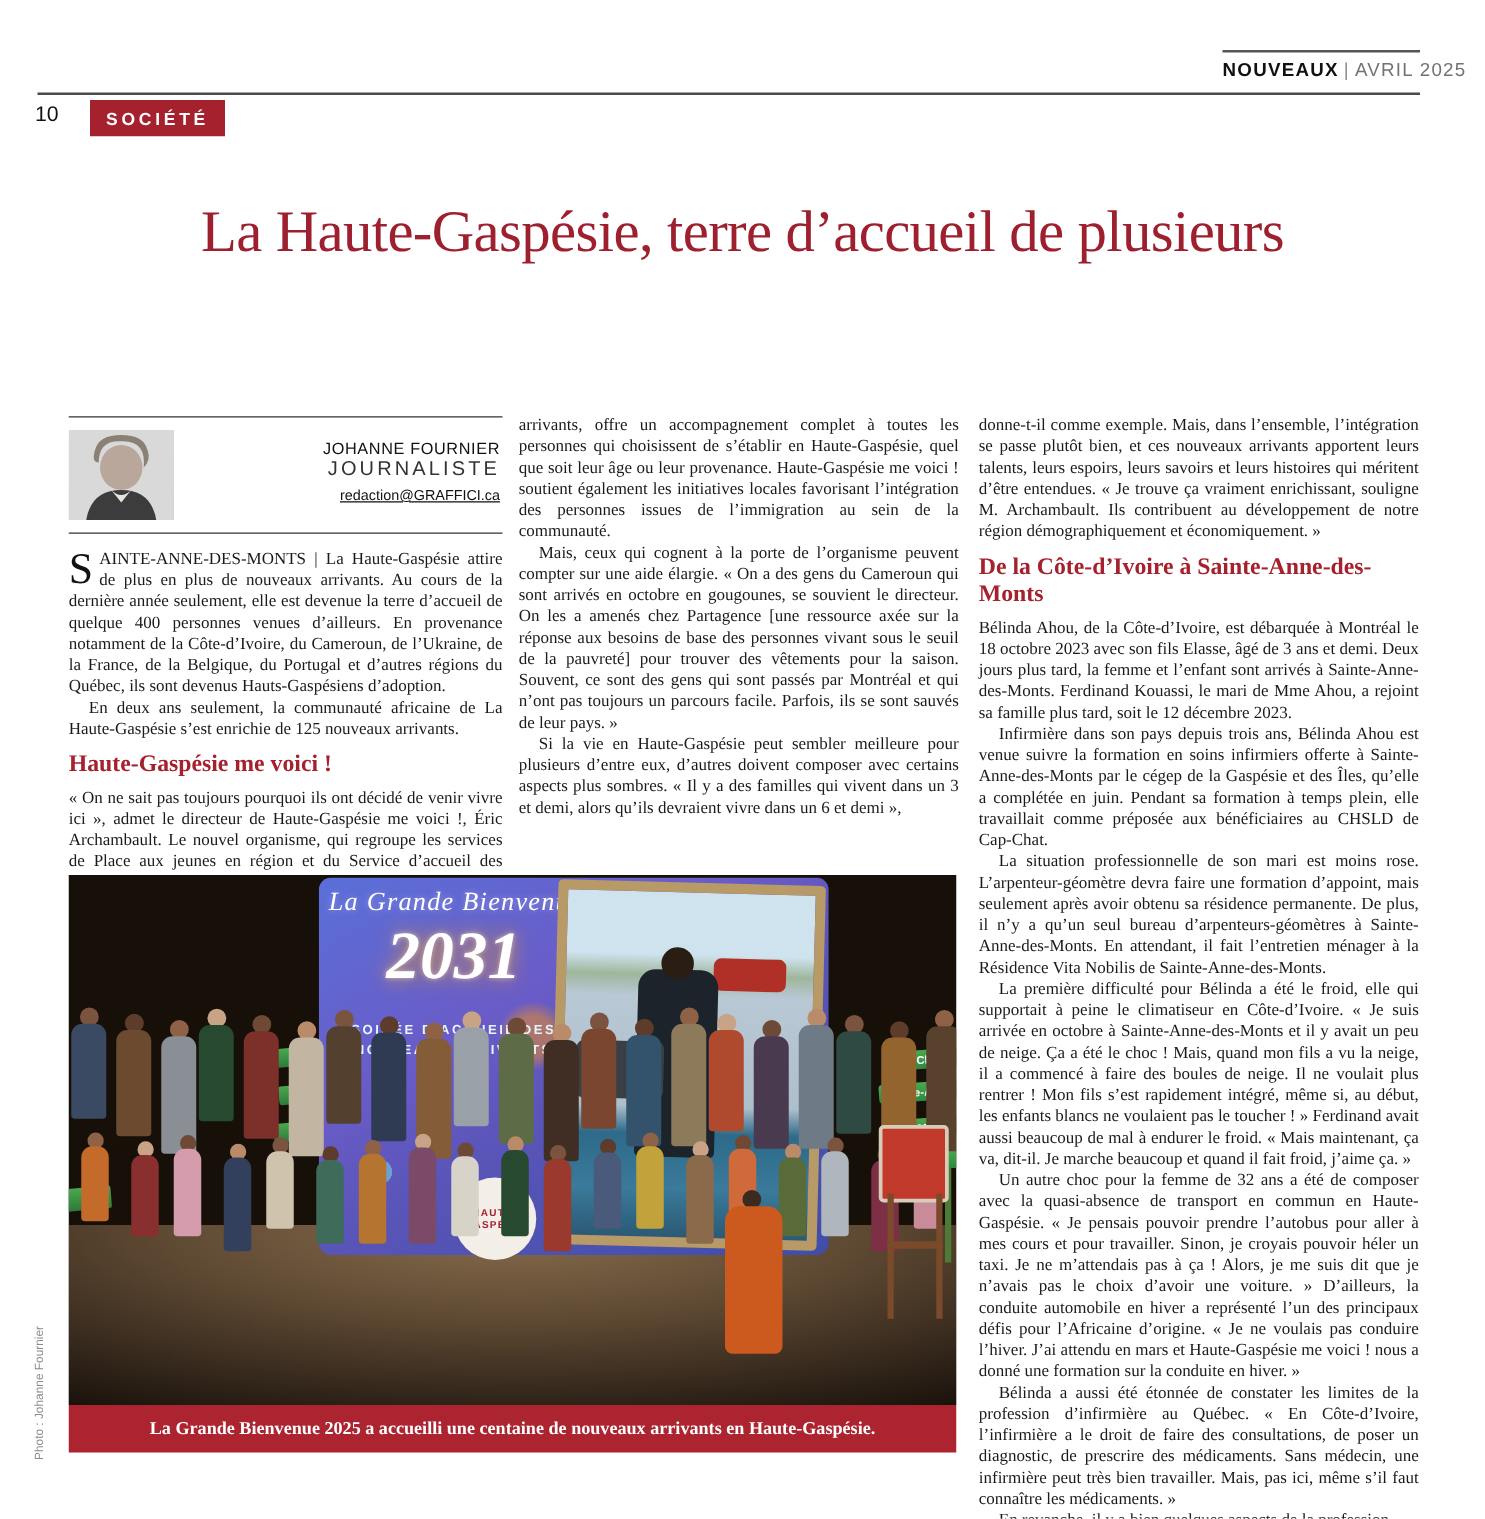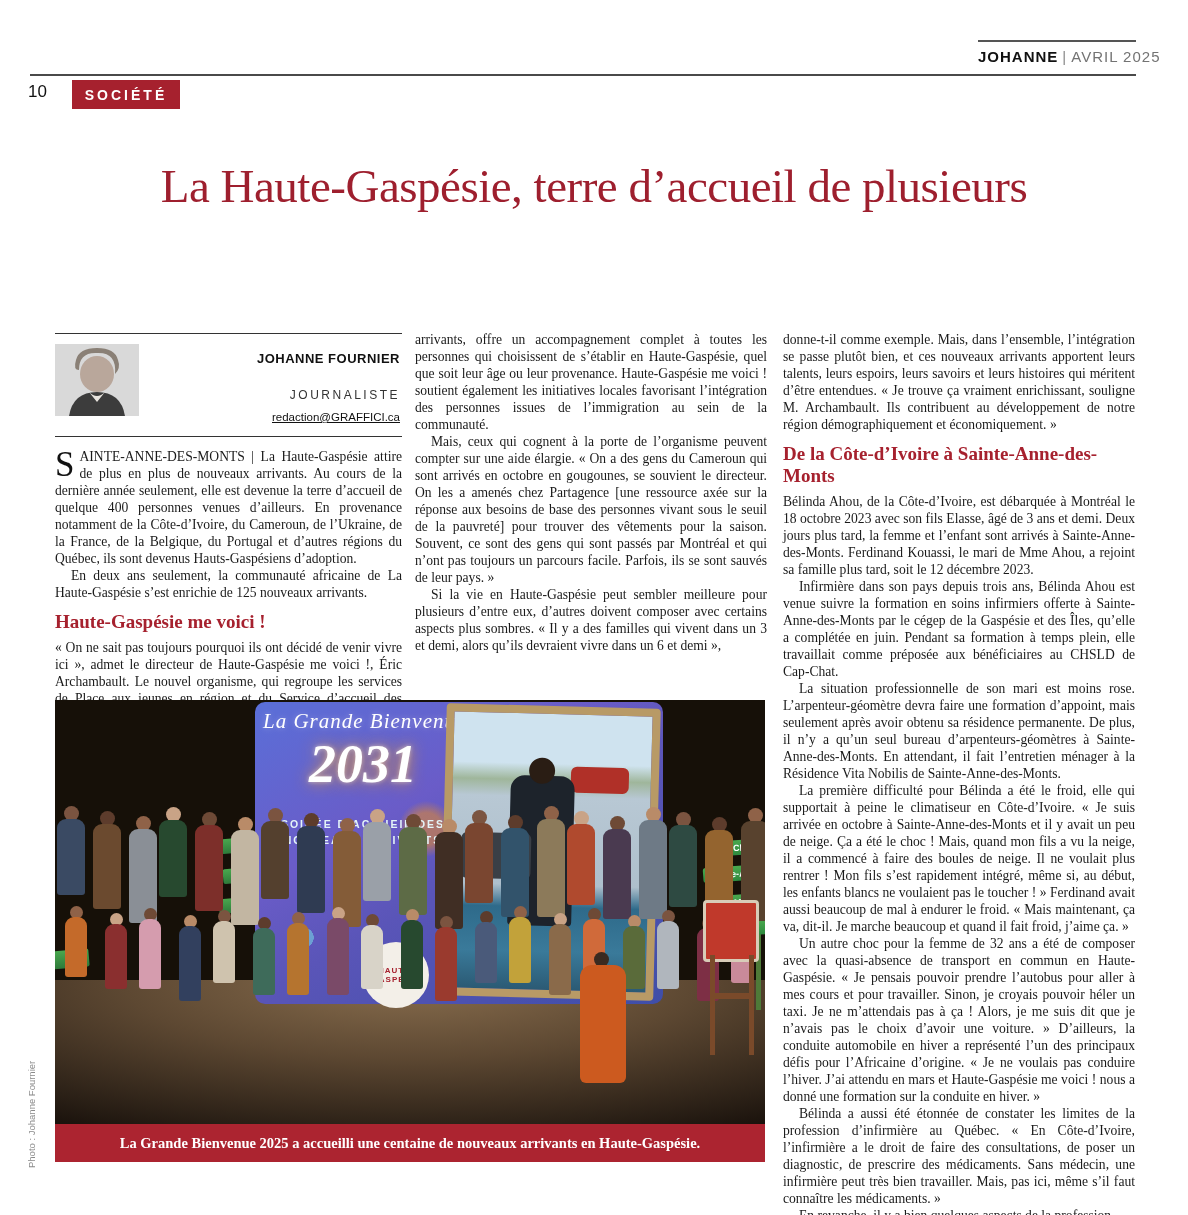--- a/index.html
+++ b/index.html
@@ -38,22 +38,22 @@
   .col p.indent { text-indent:16px; }
   .subhead { color:#A6212E; font-weight:bold; font-size:19px; line-height:22px;
              margin:10px 0 6px 0; text-align:left; }
 
   
   .byline { border-top:1.5px solid #333; border-bottom:1.5px solid #333;
             padding:10px 2px 10px 0; display:flex; align-items:flex-start; margin-bottom:11px; }
   .author-photo { width:84px; height:72px; background:linear-gradient(140deg,#e9e9e9,#cfcfcf 55%,#bdbdbd); 
                   flex:0 0 auto; position:relative; overflow:hidden; }
   .byline-text { flex:1; text-align:right; font-family:"Liberation Sans", sans-serif; padding-top:6px; }
-  .byline-name { font-weight:bold; font-size:13px; letter-spacing:0.5px; color:#111; }
-  .byline-role { font-size:12px; letter-spacing:2.5px; color:#333; margin-top:20px; }
+  .byline-name { font-weight:normal; font-size:13px; letter-spacing:0.5px; color:#111; }
+  .byline-role { font-size:16px; letter-spacing:2.5px; color:#333; margin-top:0; }
   .byline-email { font-size:11.5px; color:#111; text-decoration:underline; margin-top:5px; display:inline-block; }
 
   .dropcap { float:left; font-size:35px; line-height:29px; padding:2px 5px 0 0; color:#111; }
 
   
   .figure { position:absolute; left:55px; top:700px; width:710px; }
   .photo { position:relative; width:710px; height:424px; background:#161008; overflow:hidden; }
   .floor { position:absolute; left:0; top:280px; width:710px; height:144px;
            background:radial-gradient(ellipse 90% 120% at 50% 0%, #8a6f4f 0%, #5d4832 45%, #2c2117 85%, #1a120c 100%); }
   .screen { position:absolute; left:200px; top:2px; width:408px; height:302px; border-radius:10px;
@@ -114,21 +114,21 @@
 
   
   .author-photo svg { position:absolute; left:0; top:0; }
 </style>
 </head>
 <body>
 
 <div class="masthead">
   <div class="rule-short"></div>
   <div class="mh-text">
-    <span class="brand">JOHANNE</span><span class="sep">|</span><span class="issue">AVRIL 2025</span>
+    <span class="brand">NOUVEAUX</span><span class="sep">|</span><span class="issue">AVRIL 2025</span>
   </div>
 </div>
 <div class="rule-full"></div>
 
 <div class="page-number">10</div>
 <div class="section-badge">SOCIÉTÉ</div>
 
 <h1 class="headline">
   <div>La Haute-Gaspésie, terre d’accueil de plusieurs</div>
 </h1>

